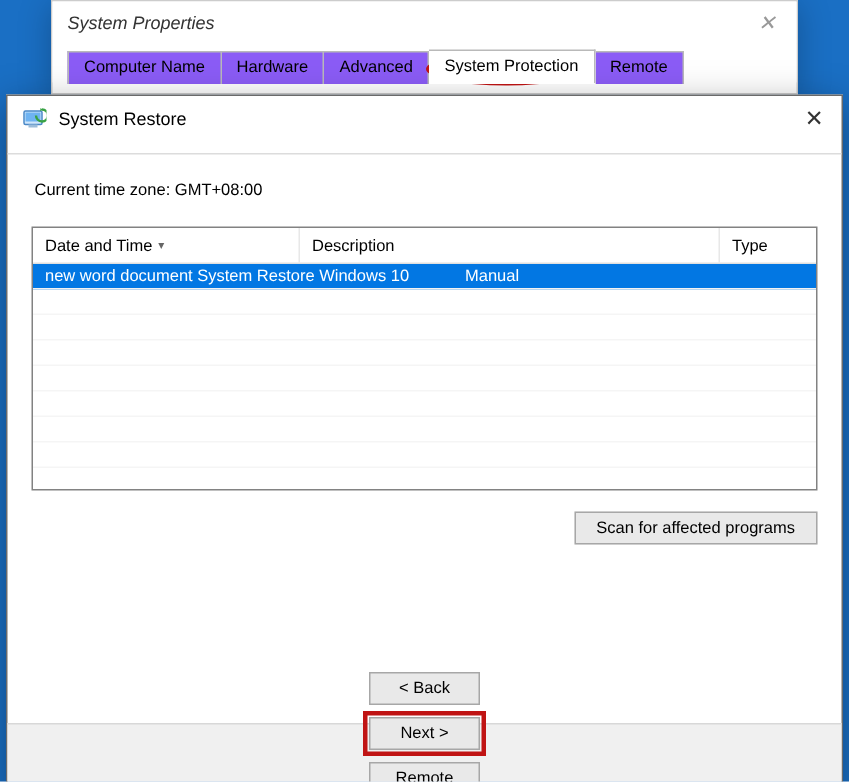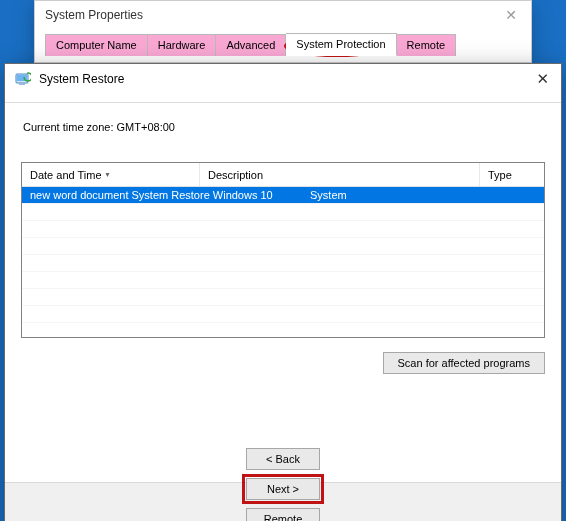--- a/index.html
+++ b/index.html
@@ -15,35 +15,36 @@
 }
 .sysprops-titlebar {
   height: 28px;
   display: flex;
   align-items: center;
   justify-content: space-between;
   padding: 0 8px 0 10px;
   font-size: 12px;
   color: #333;
   background: #fff;
+  font-style: italic;
 }
 .sysprops-close { font-size: 14px; color: #999; padding: 0 6px; }
 .sysprops-tabs {
   display: flex;
   align-items: flex-end;
   padding: 3px 10px 0 10px;
   gap: 0;
   background:#fff;
 }
 .tab {
   font-size: 11px;
   padding: 4px 10px 5px;
   border: 1px solid #b9b9b9;
   border-bottom: none;
-  background: #f9a8d4;
+  background: #8b5cf6;
   position: relative;
   top: 1px;
   cursor: default;
 }
 .tab + .tab { border-left: none; }
 .tab.active {
   background: #fff;
   border-bottom: 1px solid #fff;
   z-index: 2;
 }
@@ -96,21 +97,21 @@
 .restore-bigicon { width: 46px; height: 46px; }
 .divider { height: 1px; background: #dcdcdc; margin: 0 -16px; }
 
 .tz { font-size: 11px; color: #000; padding: 18px 0 12px 2px; }
 
 .table-wrap {
   border: 1px solid #828282;
   height: 176px;
   overflow: hidden;
   background: #fff;
-  margin: 17px 0 0 0;
+  margin: 6px 0 0 0;
 }
 .table-head {
   display: flex;
   background: #fff;
   border-bottom: 1px solid #e0e0e0;
   height: 24px;
 }
 .th {
   font-size: 11px;
   padding: 4px 8px;
@@ -223,21 +224,21 @@
         <div class="th th-desc">
           <span>Description</span>
         </div>
         <div class="th th-type">
           <span>Type</span>
         </div>
       </div>
       <div class="table-body">
         <div class="tr selected">
           <div class="td td-desc">new word document System Restore Windows 10</div>
-          <div class="td td-type">System</div>
+          <div class="td td-type">Manual</div>
         </div>
         <div class="tr empty"></div>
         <div class="tr empty"></div>
         <div class="tr empty"></div>
         <div class="tr empty"></div>
         <div class="tr empty"></div>
         <div class="tr empty"></div>
         <div class="tr empty"></div>
       </div>
     </div>

